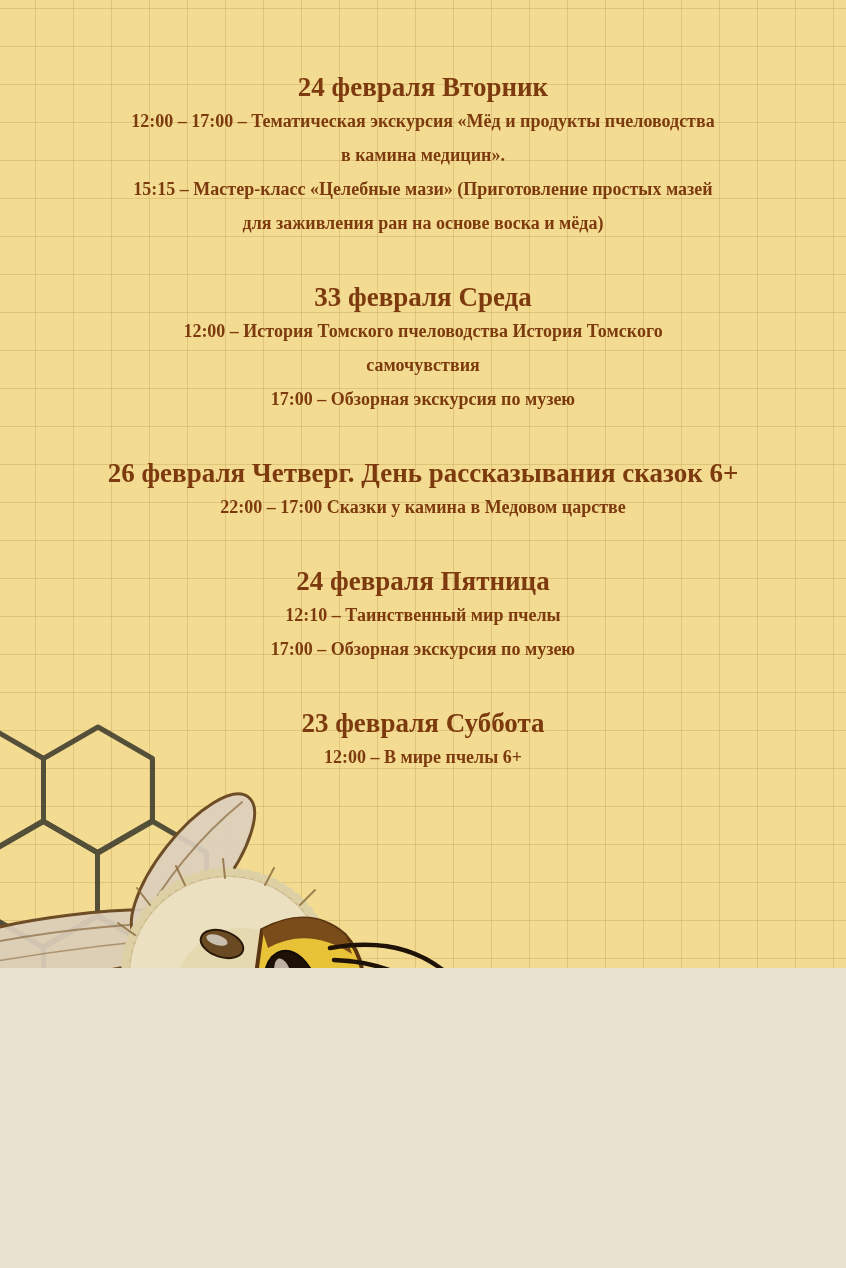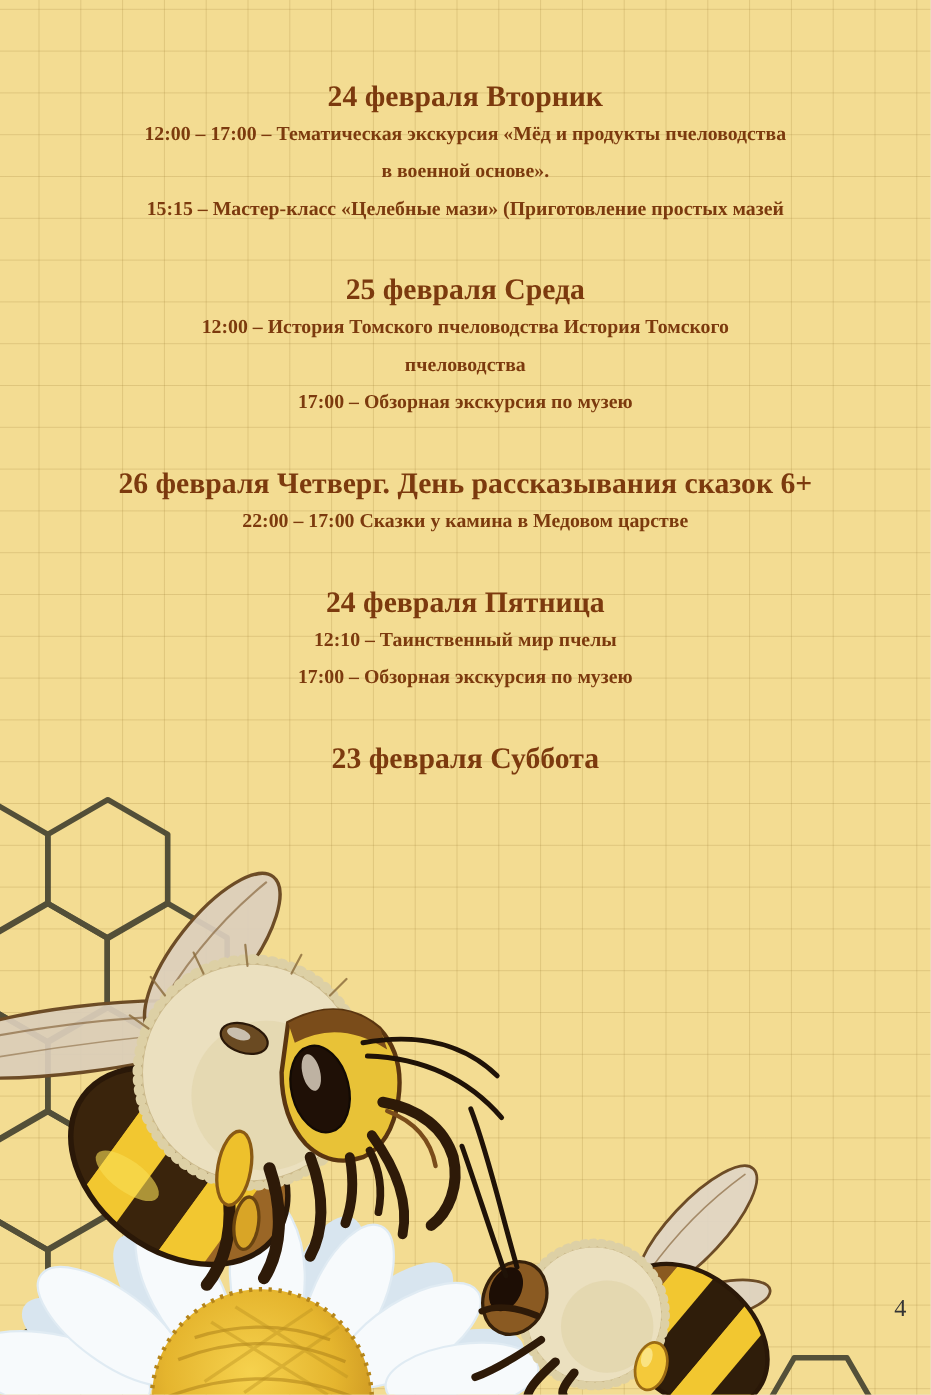--- a/index.html
+++ b/index.html
@@ -1,18 +1,18 @@
 <!DOCTYPE html>
 <html><head>
 <meta charset="utf-8">
 <style>
   html,body{margin:0;padding:0;background:#e8e2d0;}
   .page{
     position:relative;
-    width:846px;height:1268px;
+    width:846px;height:968px;
     margin:0 auto;
     overflow:hidden;
     background-color:#f3dc92;
     background-image:
       linear-gradient(rgba(166,134,62,0.26) 1px, transparent 1px),
       linear-gradient(90deg, rgba(166,134,62,0.26) 1px, transparent 1px);
     background-size:38px 38px;
     background-position:-3px 8px;
     font-family:"Liberation Serif","DejaVu Serif",serif;
   }
@@ -187,42 +187,44 @@
       <ellipse cx="592" cy="1242" rx="14" ry="22" transform="rotate(15 592 1242)" fill="#f4c93a" stroke="#9a6a14" stroke-width="2.5"></ellipse>
       <ellipse cx="588" cy="1234" rx="5" ry="9" transform="rotate(15 588 1234)" fill="#fbe68a" opacity="0.9"></ellipse>
     </g>
   </svg>
 
   <main class="schedule">
 
     <section class="day">
       <h2 class="day-title">24 февраля Вторник</h2>
       <p class="line">12:00 – 17:00 – Тематическая экскурсия «Мёд и продукты пчеловодства</p>
-      <p class="line">в военной основе».</p>
+      <p class="line">в камина медицин».</p>
       <p class="line">15:15 – Мастер-класс «Целебные мази» (Приготовление простых мазей</p>
-    </section>
-
-    <section class="day">
-      <h2 class="day-title">25 февраля Среда</h2>
+      <p class="line">для заживления ран на основе воска и мёда)</p>
+    </section>
+
+    <section class="day">
+      <h2 class="day-title">33 февраля Среда</h2>
       <p class="line">12:00 – История Томского пчеловодства История Томского</p>
-      <p class="line">пчеловодства</p>
+      <p class="line">самочувствия</p>
       <p class="line">17:00 – Обзорная экскурсия по музею</p>
     </section>
 
     <section class="day">
       <h2 class="day-title">26 февраля Четверг. День рассказывания сказок 6+</h2>
       <p class="line">22:00 – 17:00 Сказки у камина в Медовом царстве</p>
     </section>
 
     <section class="day">
       <h2 class="day-title">24 февраля Пятница</h2>
       <p class="line">12:10 – Таинственный мир пчелы</p>
       <p class="line">17:00 – Обзорная экскурсия по музею</p>
     </section>
 
     <section class="day">
       <h2 class="day-title">23 февраля Суббота</h2>
+      <p class="line">12:00 – В мире пчелы 6+</p>
     </section>
 
   </main>
 
   <div class="page-number">4</div>
 </div>
 
 </body></html>

